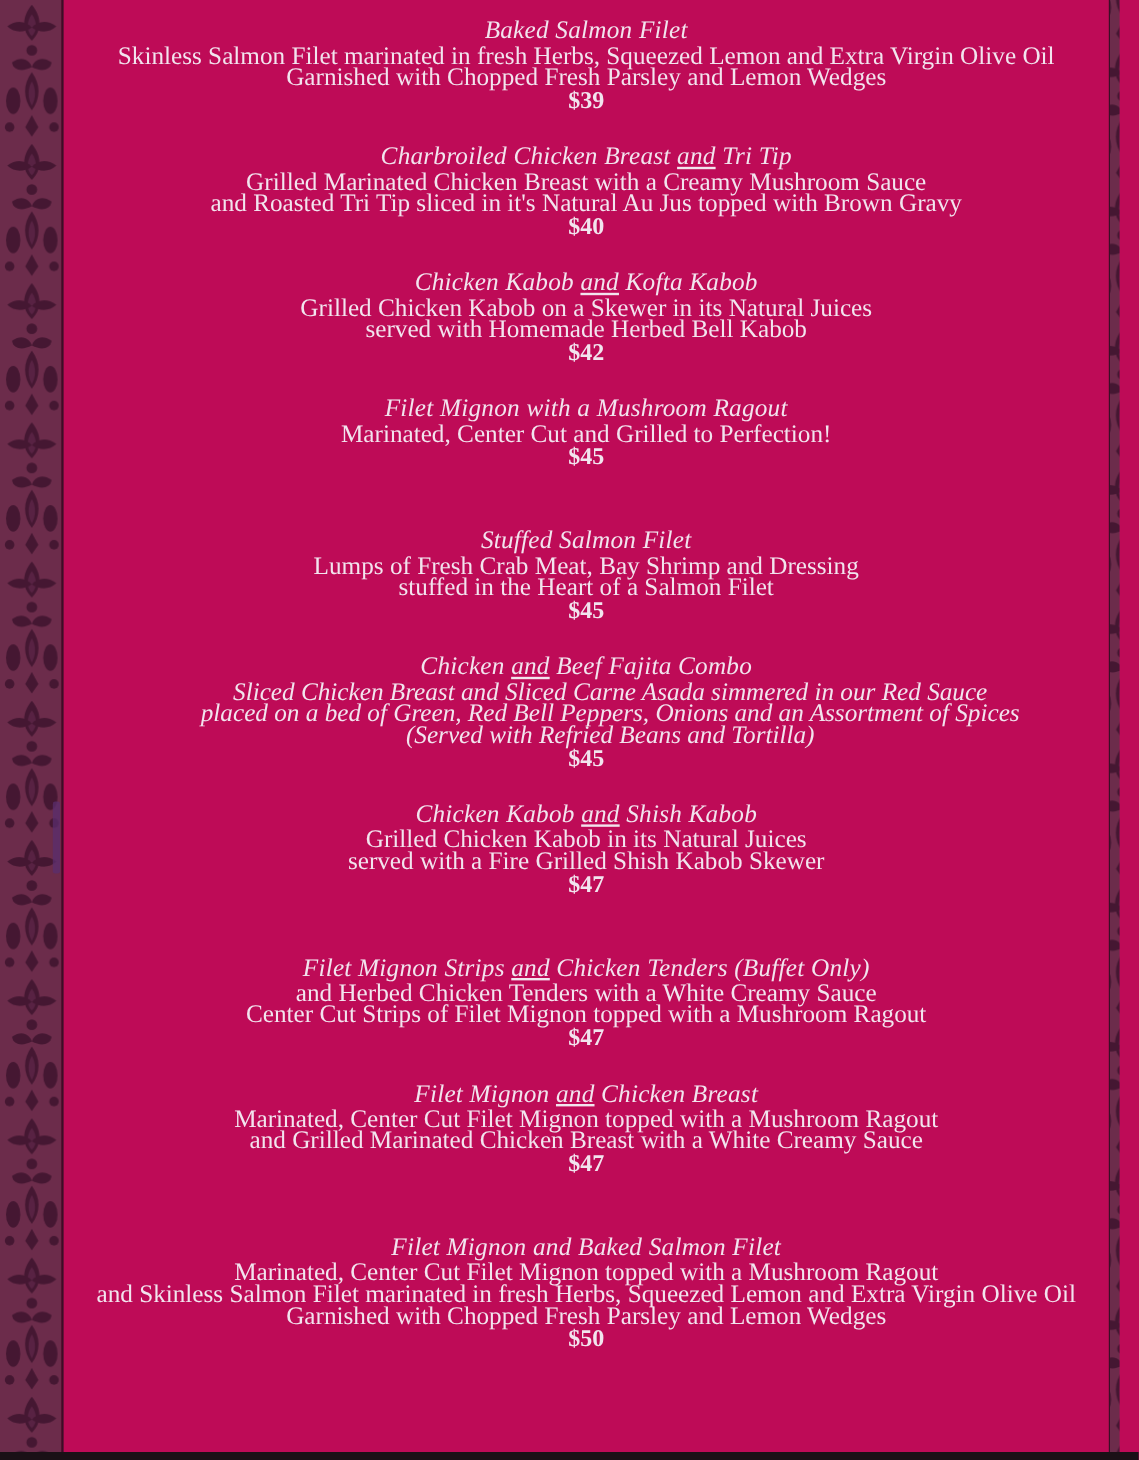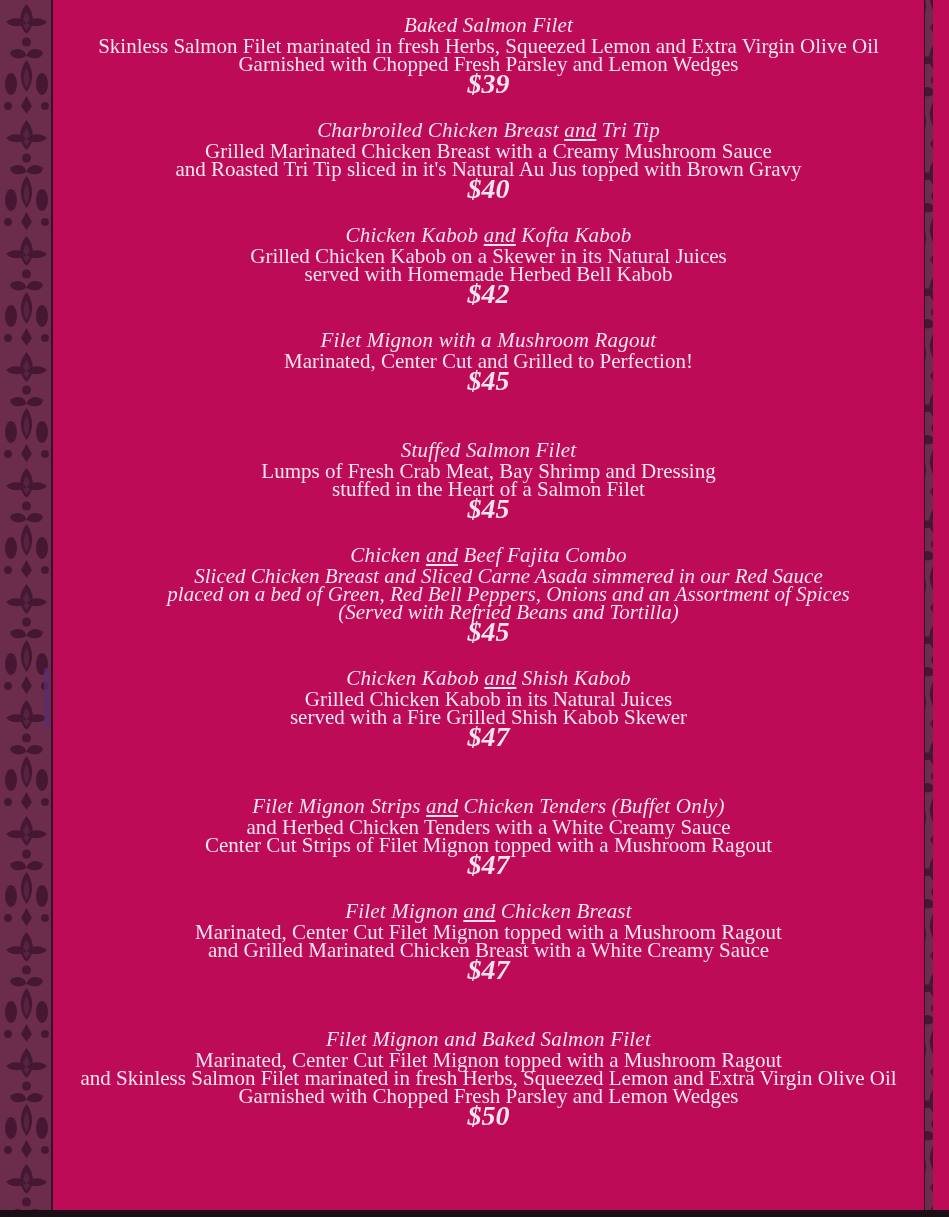--- a/index.html
+++ b/index.html
@@ -43,21 +43,21 @@
   .item-title{
     margin:0;font-size:21px;line-height:23px;
     font-weight:400;font-style:italic;letter-spacing:.2px;
   }
   .item-title .u{text-decoration:underline;text-underline-offset:2px;}
   .desc-line{
     font-size:21px;line-height:18px;font-weight:400;text-align:center;
   }
   .item-desc.italic .desc-line{font-style:italic;padding-left:40px;}
   .item-price{
-    font-size:28px;line-height:22px;font-weight:700;font-style:italic;
+    font-size:20px;line-height:22px;font-weight:700;
   }
 </style>
 </head>
 <body>
 
 <div class="border-strip border-left">
   <svg preserveAspectRatio="none">
     <defs>
       <pattern id="damask" patternUnits="userSpaceOnUse" width="53" height="116">
         <rect class="pattern-bg" x="0" y="0" width="53" height="116"></rect>

